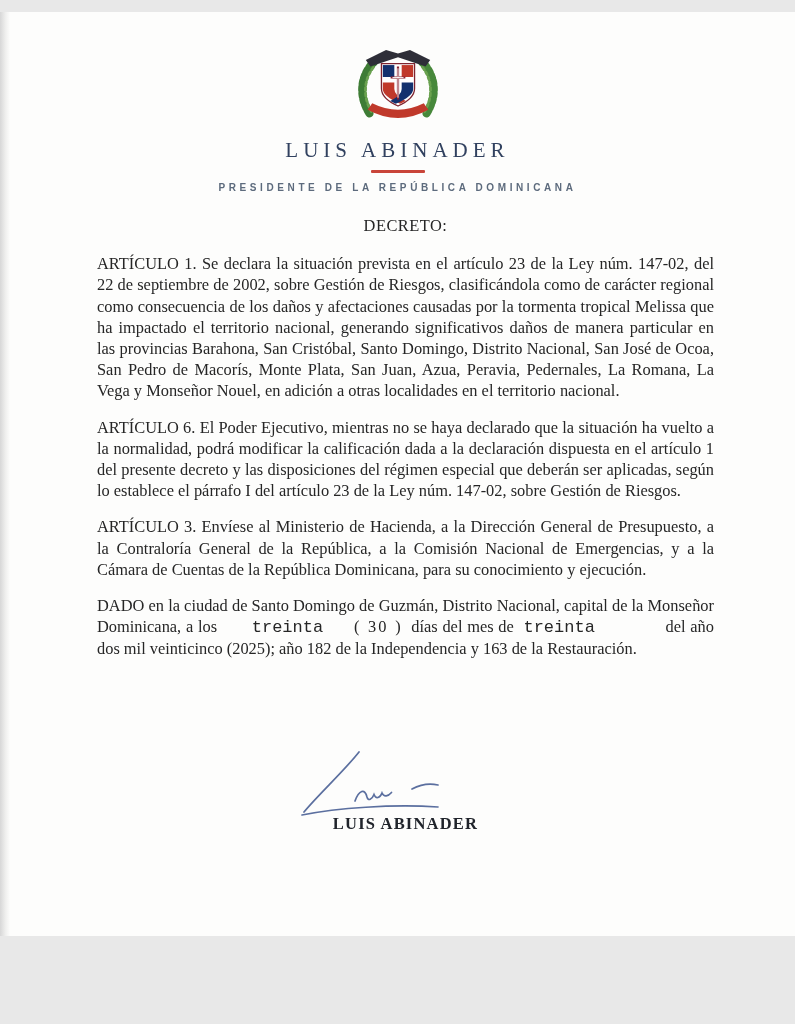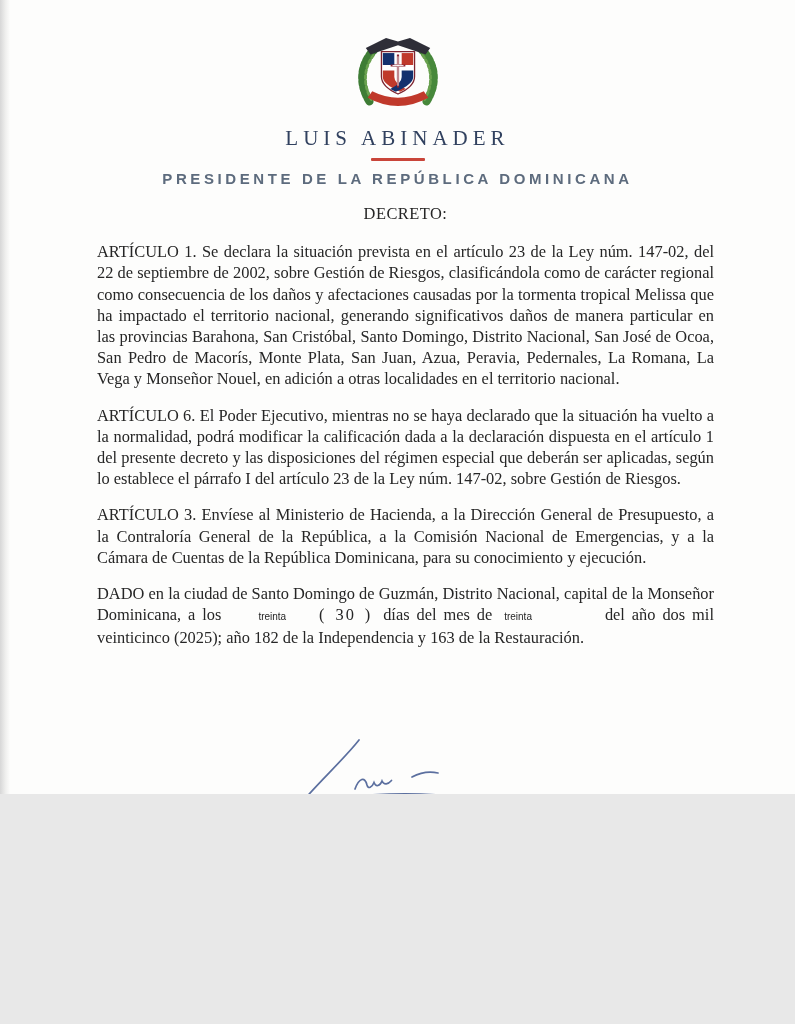--- a/index.html
+++ b/index.html
@@ -1,19 +1,19 @@
 <!DOCTYPE html>
 <html><head>
 <meta charset="utf-8">
 <style>
   html,body{margin:0;padding:0;background:#e8e8e8;}
   .page{
     position:relative;
-    width:795px;height:794px;
-    margin:0 auto;
+    width:795px;height:924px;
+    margin:12px auto;
     background:#fdfdfc;
     overflow:hidden;
     font-family:"Liberation Serif", serif;
     color:#262626;
   }
   .scan-edge{
     position:absolute;left:0;top:0;bottom:0;width:10px;
     background:linear-gradient(90deg,#d7d7d7 0,#efefee 55%,rgba(253,253,252,0) 100%);
   }
   
@@ -24,39 +24,39 @@
     font-family:"Liberation Serif", serif;
     font-size:21px;letter-spacing:5px;
     color:#31415f;font-weight:500;
   }
   .red-rule{
     width:54px;height:3px;background:#c9453a;
     margin:7px auto 9px auto;border-radius:1px;
   }
   .pres-subtitle{
     font-family:"Liberation Sans", sans-serif;
-    font-size:15px;letter-spacing:3.6px;
+    font-size:10px;letter-spacing:3.6px;
     color:#5d6b7d;font-weight:600;
   }
   
   .body{
     position:absolute;left:97px;top:200px;width:617px;
     font-size:16.4px;line-height:21.2px;
     text-align:justify;
   }
   .body p{margin:0 0 15px 0;}
   .decree-heading{
     text-align:center;font-weight:normal;
     letter-spacing:.5px;
     margin:3px 0 17px 0 !important;
   }
   .art-label{font-weight:normal;}
   .fill{
-    font-family:Liberation Sans, sans-serif;
-    font-size:10px;
+    font-family:Liberation Mono, monospace;
+    font-size:17px;
   }
   .fill-day{margin:0 26px 0 30px;}
   .fill-paren{letter-spacing:2px;margin-right:4px;}
   .fill-month{margin:0 66px 0 5px;}
   
   .signature-wrap{position:absolute;left:97px;top:736px;width:617px;height:95px;}
   .signature-svg{position:absolute;left:200px;top:0;}
   .signature-name{
     position:absolute;left:0;top:66px;width:100%;
     text-align:center;font-weight:bold;font-size:16.5px;

